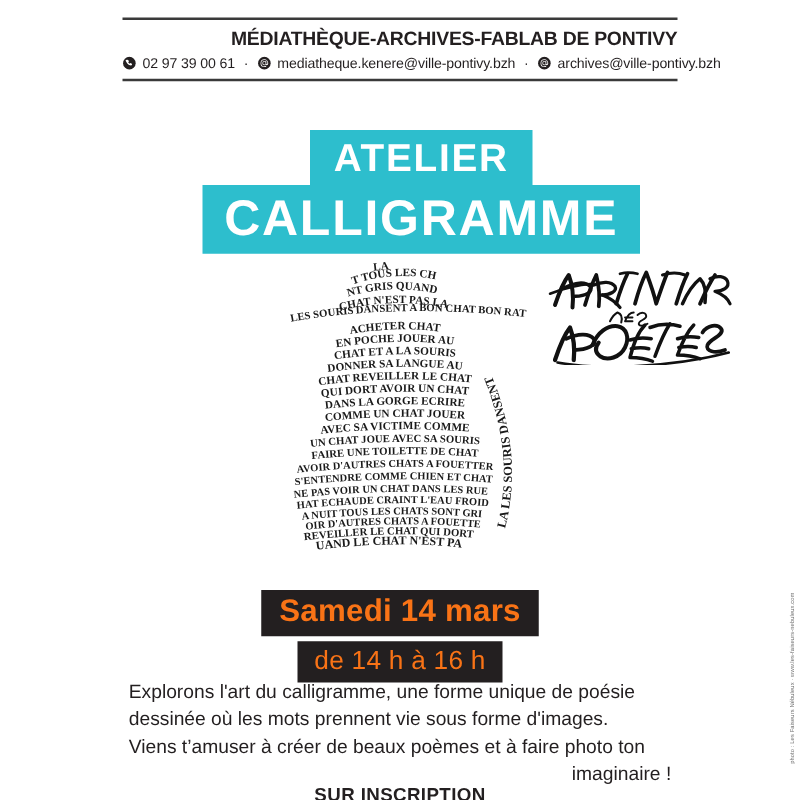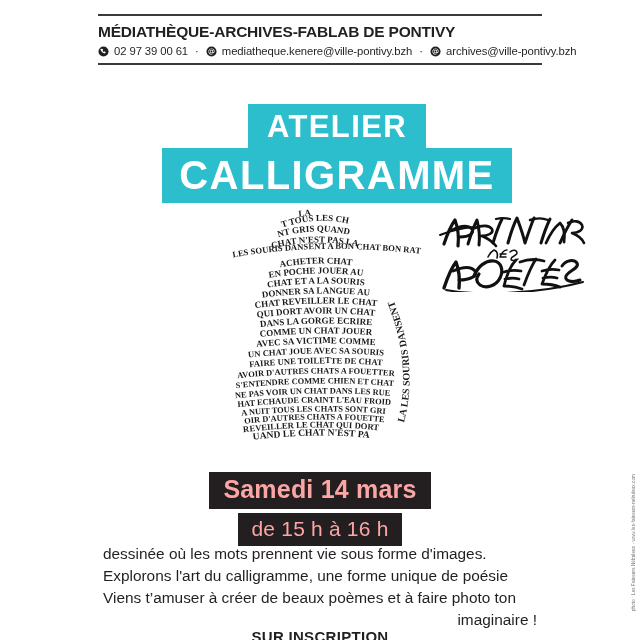--- a/index.html
+++ b/index.html
@@ -33,21 +33,21 @@
   }
   .rule {
     width: 100%;
     height: 2px;
     background: #3a3a3a;
   }
   .rule-bottom {
     margin-top: 1px;
   }
   .org-title {
-    text-align: left;
+    text-align: right;
     font-weight: bold;
     font-size: 15.5px;
     letter-spacing: -0.2px;
     color: #231f20;
     margin: 7px 0 4px 0;
     white-space: nowrap;
   }
   .contact-line {
     text-align: center;
     font-size: 11.3px;
@@ -130,21 +130,21 @@
   .dates {
     position: absolute;
     top: 472px;
     left: 0;
     width: 640px;
     text-align: center;
   }
   .date-banner {
     display: inline-block;
     background: #231f20;
-    color: #fca5a5;
+    color: #f97316;
     font-weight: bold;
     line-height: 1;
   }
   .date-day {
     font-size: 25px;
     padding: 5px 14px 7px 14px;
     letter-spacing: 0.2px;
   }
   .date-hours {
     font-size: 21px;
@@ -339,27 +339,27 @@
         </g>
       </svg>
     </div>
   </div>
 
   <div class="dates">
     <div class="banner-row">
       <span class="date-banner date-day">Samedi 14 mars</span>
     </div>
     <div class="banner-row">
-      <span class="date-banner date-hours">de 15 h à 16 h</span>
+      <span class="date-banner date-hours">de 14 h à 16 h</span>
     </div>
   </div>
 
   <div class="description">
+    <div>Explorons l'art du calligramme, une forme unique de poésie</div>
     <div>dessinée où les mots prennent vie sous forme d'images.</div>
-    <div>Explorons l'art du calligramme, une forme unique de poésie</div>
     <div>Viens t’amuser à créer de beaux poèmes et à faire photo ton</div>
     <div class="last-line">imaginaire !</div>
   </div>
 
   <div class="footer-note">SUR INSCRIPTION</div>
 
   <div class="credit">photo : Les Faiseurs Nébuleux · www.les-faiseurs-nebuleux.com</div>
 
 </div>
 

